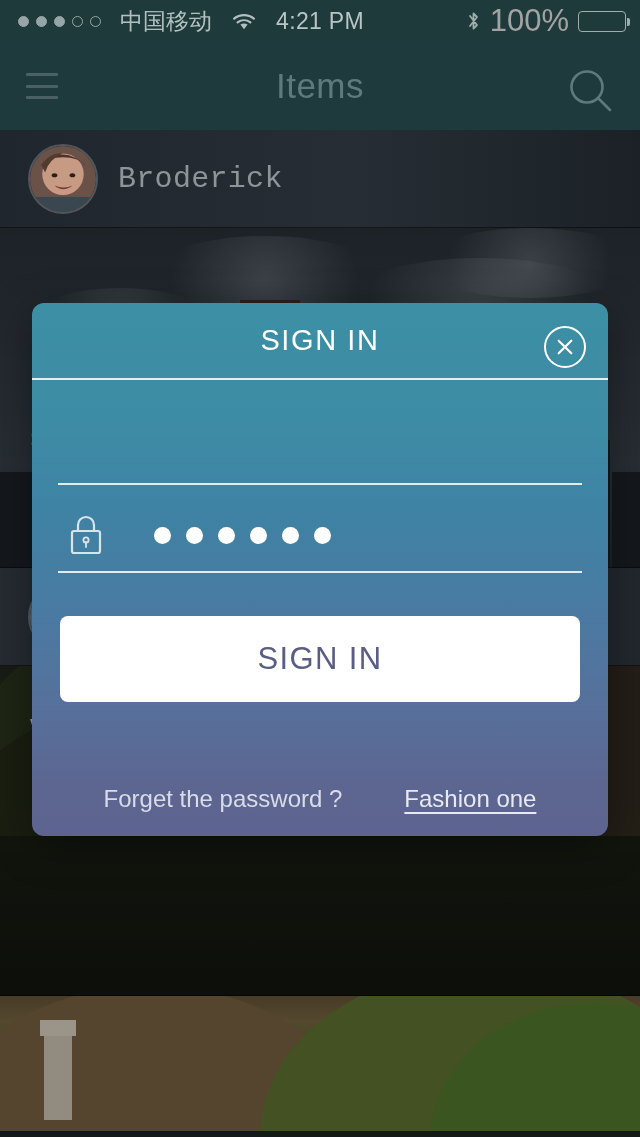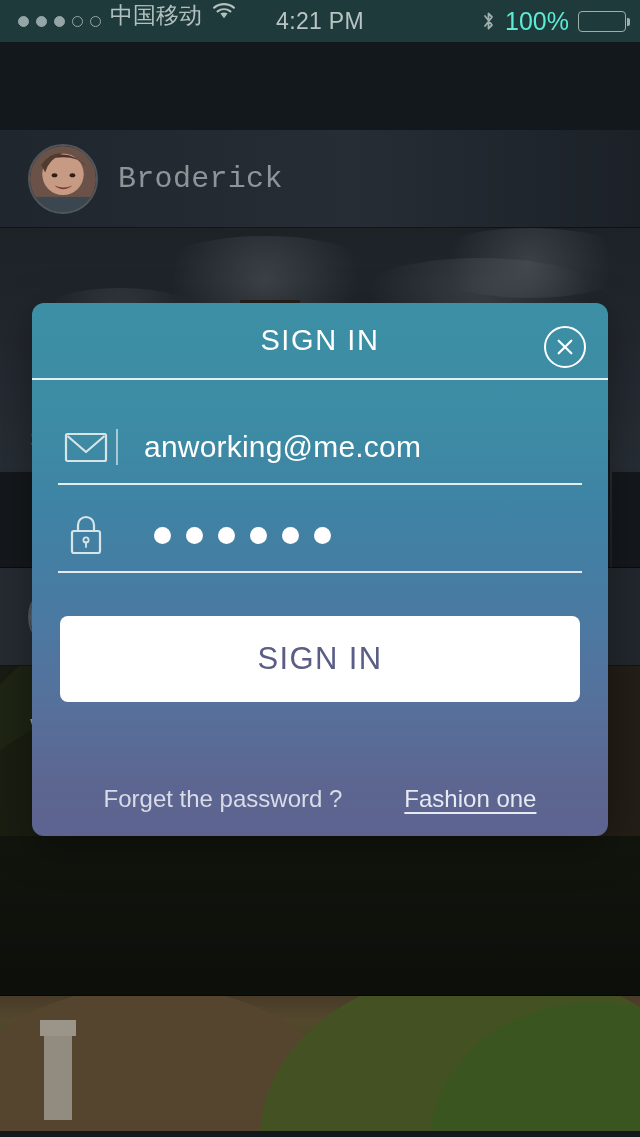--- a/index.html
+++ b/index.html
@@ -20,21 +20,21 @@
 
   
   .status-bar {
     position: absolute; left: 0; top: 0;
     width: 640px; height: 42px;
     background: #1e3a3b;
     z-index: 20;
   }
   .sb-left {
     position: absolute; left: 18px; top: 0; height: 42px;
-    display: flex; gap: 9px;
+    display: flex; align-items: center; gap: 19px;
   }
   .sb-dots { display: flex; align-items: center; gap: 7px; }
   .dot {
     width: 11px; height: 11px; border-radius: 50%;
     border: 1.6px solid #96a6a6; box-sizing: border-box;
   }
   .dot.filled { background: #96a6a6; }
   .sb-carrier {
     color: #b3c0c0; font-size: 23px; letter-spacing: 0px;
   }
@@ -42,21 +42,21 @@
   .sb-center {
     position: absolute; left: 0; top: 0; width: 640px; height: 42px;
     display: flex; align-items: center; justify-content: center;
     color: #b9c5c5; font-size: 23px; letter-spacing: 0.3px;
   }
   .sb-right {
     position: absolute; right: 14px; top: 0; height: 42px;
     display: flex; align-items: center; gap: 9px;
   }
   .bt-icon { width: 15px; height: 22px; }
-  .sb-battery-text { color: #5eead4; font-size: 25px; }
+  .sb-battery-text { color: #a3a3a3; font-size: 31px; }
   .battery {
     width: 48px; height: 21px; border: 1.8px solid #9fadad;
     border-radius: 4px; position: relative; box-sizing: border-box;
     padding: 2px;
   }
   .battery-fill {
     height: 100%; background: #4b5c5c; border-radius: 1px;
   }
   .battery:after {
     content: ""; position: absolute; right: -5px; top: 6px;
@@ -266,20 +266,34 @@
           <path d="M4 6 L11 15 L7.5 18.5 L7.5 3.5 L11 7 L4 16" fill="none" stroke="#9fadad" stroke-width="1.8" stroke-linejoin="round" stroke-linecap="round"></path>
         </svg>
       </span>
       <span class="sb-battery-text">100%</span>
       <span class="battery">
         <span class="battery-fill" style="width:100%"></span>
       </span>
     </div>
   </div>
 
+  <div class="nav-bar">
+    <div class="hamburger">
+      <span></span>
+        <span></span>
+        <span></span>
+    </div>
+    <div class="nav-title">Items</div>
+    <div class="search-icon-wrap">
+      <svg viewBox="0 0 46 46" width="46" height="46">
+        <circle cx="19" cy="19" r="15.5" fill="none" stroke="#5e7a7c" stroke-width="2.6"></circle>
+        <line x1="30" y1="30" x2="42" y2="42" stroke="#5e7a7c" stroke-width="2.6" stroke-linecap="round"></line>
+      </svg>
+    </div>
+  </div>
 
   <div class="feed">
 
     <div class="user-row" style="background:#1d2329;">
       <div class="ur-bg" style="background:linear-gradient(90deg,#20262d,#262d34 55%,#1b2127);"></div>
       <div class="avatar">
         <svg viewBox="0 0 70 70">
           <rect width="70" height="70" fill="#6b5248"></rect>
           <circle cx="35" cy="30" r="22" fill="#c79b83"></circle>
           <path d="M10 22 Q35 -4 60 22 Q52 12 35 12 Q18 12 10 22Z" fill="#4a332a"></path>
@@ -423,30 +437,20 @@
 
     <div class="modal-close">
       <svg viewBox="0 0 42 42" width="38" height="38">
         <line x1="14" y1="14" x2="28" y2="28" stroke="#ffffff" stroke-width="2.4" stroke-linecap="round"></line>
         <line x1="28" y1="14" x2="14" y2="28" stroke="#ffffff" stroke-width="2.4" stroke-linecap="round"></line>
       </svg>
     </div>
 
     <div class="modal-head-rule"></div>
 
-    <div class="field" style="top:108px;">
-      <span class="field-icon">
-        <svg viewBox="0 0 44 32" width="44" height="32">
-          <rect x="2" y="3" width="40" height="27" rx="1.5" fill="none" stroke="#d7e4e8" stroke-width="2.2"></rect>
-          <path d="M3.5 5 L22 21 L40.5 5" fill="none" stroke="#d7e4e8" stroke-width="2.2" stroke-linejoin="round"></path>
-        </svg>
-      </span>
-      <span class="field-sep"></span>
-      <span class="field-value" title="Email">anworking@me.com</span>
-    </div>
     <div class="field-underline" style="top:180px;"></div>
 
     <div class="field" style="top:196px;">
       <span class="field-icon">
         <svg viewBox="0 0 40 44" width="40" height="44">
           <rect x="6" y="18" width="28" height="22" rx="2" fill="none" stroke="#d7e4e8" stroke-width="2.2"></rect>
           <path d="M12 18 L12 12 A8 8 0 0 1 28 12 L28 18" fill="none" stroke="#d7e4e8" stroke-width="2.2"></path>
           <circle cx="20" cy="27" r="2.6" fill="none" stroke="#d7e4e8" stroke-width="1.8"></circle>
           <line x1="20" y1="29" x2="20" y2="34" stroke="#d7e4e8" stroke-width="1.8" stroke-linecap="round"></line>
         </svg>

